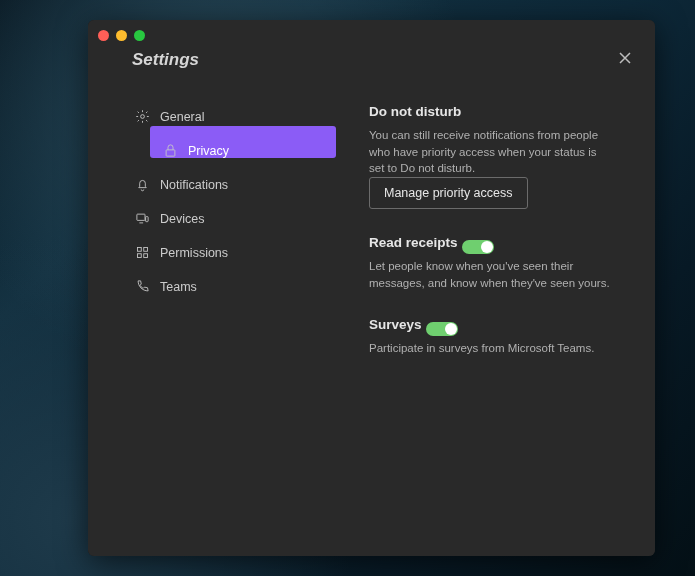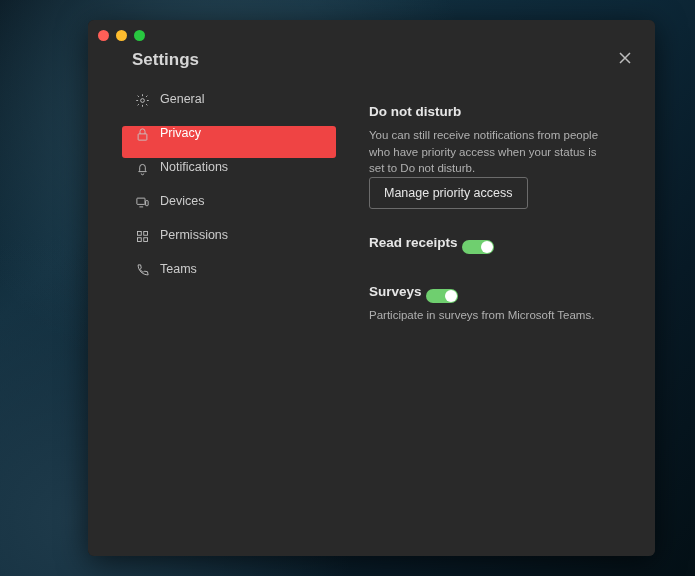--- a/index.html
+++ b/index.html
@@ -13,27 +13,27 @@
   .side-rail .rail-icon{width:18px;height:18px;display:flex;align-items:center;justify-content:center;font-size:8px;color:#888;}
   .side-rail .rail-icon svg{width:16px;height:16px;stroke:#888;fill:none;stroke-width:1.5;}
 
   .traffic{position:absolute;left:10px;top:10px;display:flex;gap:7px;}
   .traffic span{width:11px;height:11px;border-radius:50%;display:block;}
   .tl-close{background:#ff5f57;}
   .tl-min{background:#febc2e;}
   .tl-max{background:#28c840;}
 
   .settings-modal{position:absolute;left:88px;right:40px;top:20px;bottom:20px;background:#292929;border-radius:6px;color:#d6d6d6;}
-  .modal-header{position:absolute;left:44px;top:30px;font-size:17px;font-weight:600;}
+  .modal-header{position:absolute;left:44px;top:30px;font-size:17px;font-weight:600;font-style:italic;}
   .close-x{position:absolute;right:22px;top:30px;width:16px;height:16px;cursor:pointer;}
   .close-x svg{stroke:#bdbdbd;stroke-width:1.5;}
 
   .nav{position:absolute;left:34px;top:72px;width:214px;}
-  .nav-item{display:flex;align-items:flex-start;gap:10px;height:32px;padding:0 12px;font-size:12.5px;color:#cccccc;border-radius:3px;margin-bottom:2px;cursor:pointer;}
-  .nav-item.selected{background:#ef4444;color:#fff;}
+  .nav-item{display:flex;align-items:flex-end;gap:10px;height:32px;padding:0 12px;font-size:12.5px;color:#cccccc;border-radius:3px;margin-bottom:2px;cursor:pointer;}
+  .nav-item.selected{background:#8b5cf6;color:#fff;margin-left:28px;}
   .nav-icon{width:16px;height:16px;display:flex;align-items:center;justify-content:center;}
   .nav-icon svg{width:15px;height:15px;stroke:#c8c8c8;fill:none;stroke-width:1.4;}
 
   .content{position:absolute;left:281px;right:40px;top:82px;color:#e6e6e6;}
   .sect-title{font-size:13.5px;font-weight:700;margin:0 0 8px 0;display:inline-block;}
   .sect-desc{font-size:11.5px;color:#b0b0b0;line-height:1.45;max-width:310px;margin:0;}
   .btn{margin-top:0;display:inline-flex;align-items:center;height:32px;padding:0 14px;border:1px solid #6b6b6b;border-radius:3px;background:transparent;color:#e6e6e6;font-size:12.5px;cursor:pointer;}
   .block{margin-bottom:26px;}
   .title-row{display:flex;align-items:center;gap:4px;}
 
@@ -176,20 +176,21 @@
       <button class="btn">Manage priority access</button>
     </div>
 
     <div class="block">
       <div class="title-row">
         <span class="sect-title">Read receipts</span>
         <span class="toggle">
             <span class="knob"></span>
           </span>
       </div>
+      <p class="sect-desc">Let people know when you've seen their messages, and know when they've seen yours.</p>
     </div>
 
     <div class="block">
       <div class="title-row">
         <span class="sect-title">Surveys</span>
         <span class="toggle">
             <span class="knob"></span>
           </span>
       </div>
       <p class="sect-desc">Participate in surveys from Microsoft Teams.</p>

